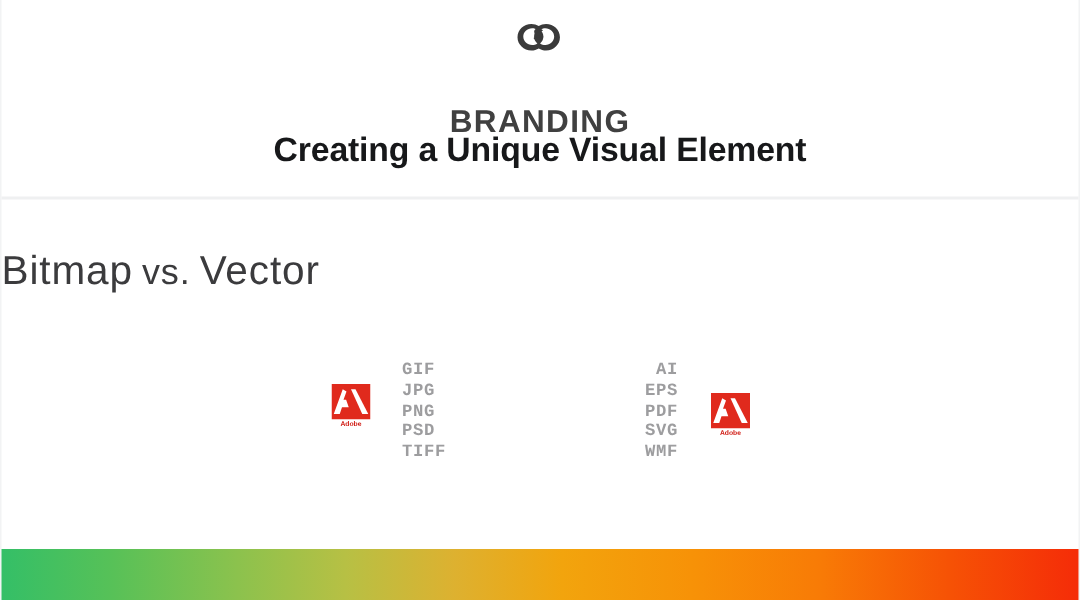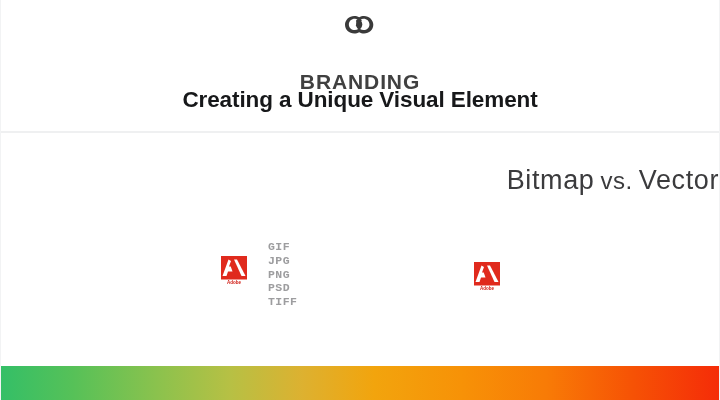--- a/index.html
+++ b/index.html
@@ -68,21 +68,21 @@
     letter-spacing: -0.1px;
     color: #17181a;
   }
 
   
   #main-heading {
     position: absolute;
     left: 0;
     top: 165px;
     width: 100%;
-    text-align: right;
+    text-align: left;
     font-size: 27px;
     font-weight: 300;
     letter-spacing: 0.6px;
     color: #3b3b3d;
   }
   #main-heading .vs-word {
     font-size: 24px;
     padding: 0 6px;
   }
 
@@ -173,20 +173,27 @@
   <div id="comparison">
 
     <div id="bitmap-formats" class="format-col">
       <span class="format-item">GIF</span>
       <span class="format-item">JPG</span>
       <span class="format-item">PNG</span>
       <span class="format-item">PSD</span>
       <span class="format-item">TIFF</span>
     </div>
 
+    <div id="vector-formats" class="format-col">
+      <span class="format-item">AI</span>
+      <span class="format-item">EPS</span>
+      <span class="format-item">PDF</span>
+      <span class="format-item">SVG</span>
+      <span class="format-item">WMF</span>
+    </div>
   </div>
 
   <div id="adobe-logo-left" class="adobe-logo">
     <svg width="26" height="30" viewBox="0 0 52 60" xmlns="http://www.w3.org/2000/svg">
       <rect x="0" y="0" width="52" height="47" fill="#e02a1d"></rect>
       <polygon points="15,7 3,40 11,40 14,31 23,31 19.5,21 16,21 20,10" fill="#ffffff"></polygon>
       <polygon points="32,7 49,40 41,40 26,7" fill="#ffffff"></polygon>
       <polygon points="24,26 31,26 34,34 27,34" fill="#e02a1d"></polygon>
       <text x="26" y="56" font-family="Liberation Sans, sans-serif" font-size="9" font-weight="bold" fill="#d01b13" text-anchor="middle">Adobe</text>
     </svg>

